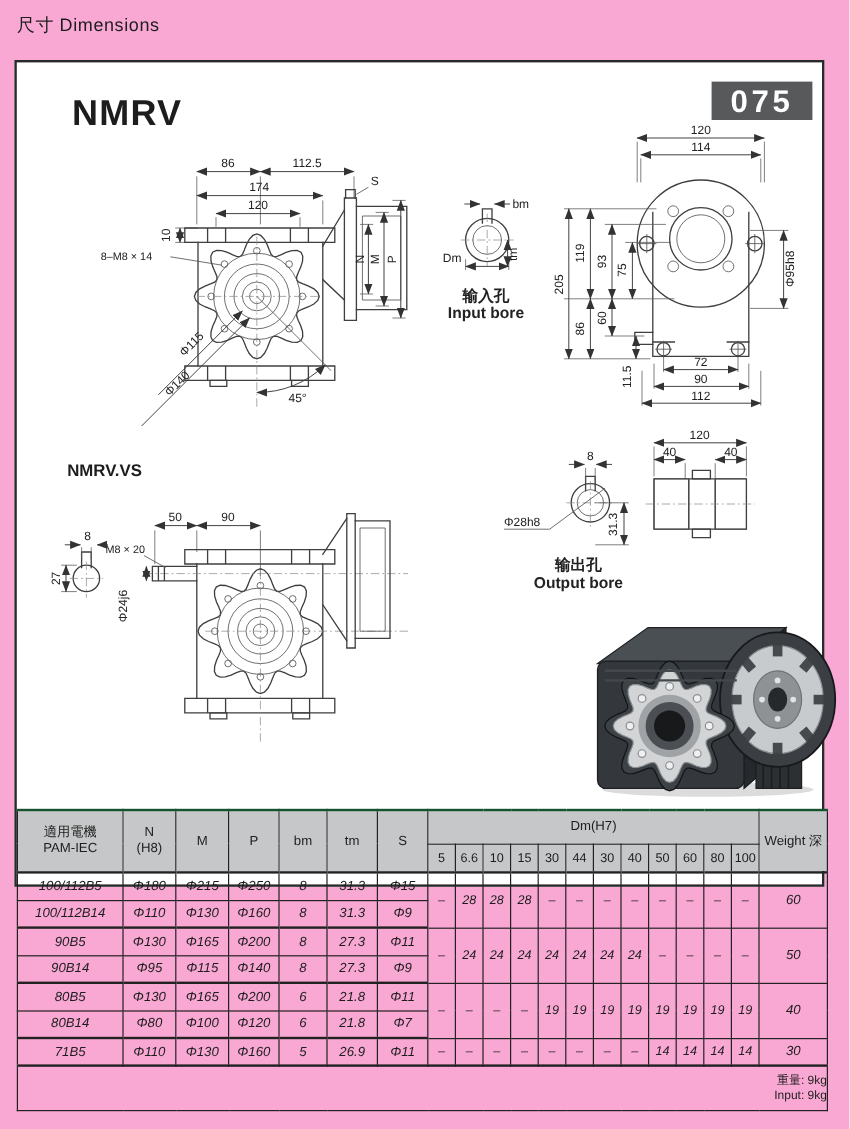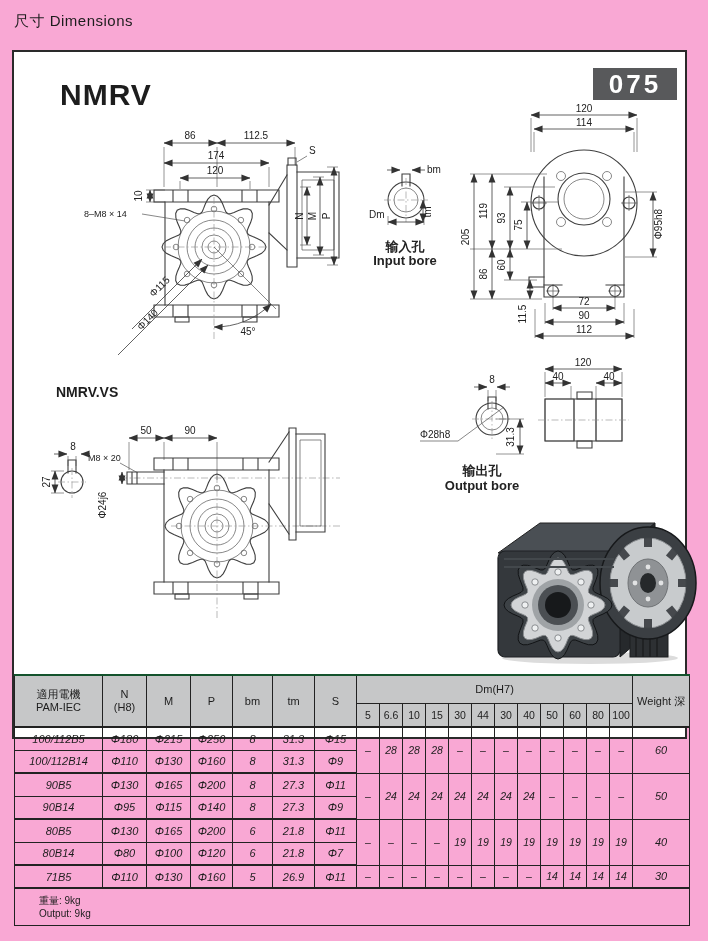--- a/index.html
+++ b/index.html
@@ -25,21 +25,21 @@
   table{border-collapse:collapse;width:675px;table-layout:fixed;border-top:2px solid #14532d;}
   th,td{border:1px solid #222;text-align:center;font-size:11px;padding:0;overflow:hidden;}
   thead th{background:#c6c7c8;font-weight:normal;line-height:1.15;}
   thead tr.h1{height:28px;}
   thead tr.h2{height:24px;}
   thead tr.h2 th{font-size:10.5px;border-bottom:2px solid #222;}
   thead th[rowspan]{border-bottom:2px solid #222;}
   tbody tr{height:23px;font-style:italic;}
   tbody td.dmc{font-size:10.5px;}
   tr.gend td{border-bottom:2px solid #222;}
-  tfoot td{text-align:left;padding:3px 0 3px 24px;font-size:10px;line-height:1.35;height:30px;
+  tfoot td{text-align:right;padding:3px 0 3px 24px;font-size:10px;line-height:1.35;height:30px;
            border-top:2px solid #222;}
 </style>
 </head>
 <body>
 
 <svg width="0" height="0" style="position:absolute">
   <defs>
     <marker id="ae" viewBox="0 0 10 10" refX="9.5" refY="5" markerWidth="9" markerHeight="9" orient="auto-start-reverse" markerUnits="userSpaceOnUse">
       <path d="M0,1.2 L10,5 L0,8.8 z" fill="#333"></path>
     </marker>
@@ -494,19 +494,19 @@
             <td rowspan="1" class="dmc">14</td>
             <td rowspan="1" class="dmc">14</td>
             <td rowspan="1" class="dmc">14</td>
             <td rowspan="1">30</td>
           </tr>
         </tbody>
       <tfoot>
         <tr>
           <td colspan="20">
             <div>重量: 9kg</div>
-            <div>Output: 9kg</div>
+            <div>Input: 9kg</div>
           </td>
         </tr>
       </tfoot>
     </table>
   </div>
 </div>
 
 </body></html>

